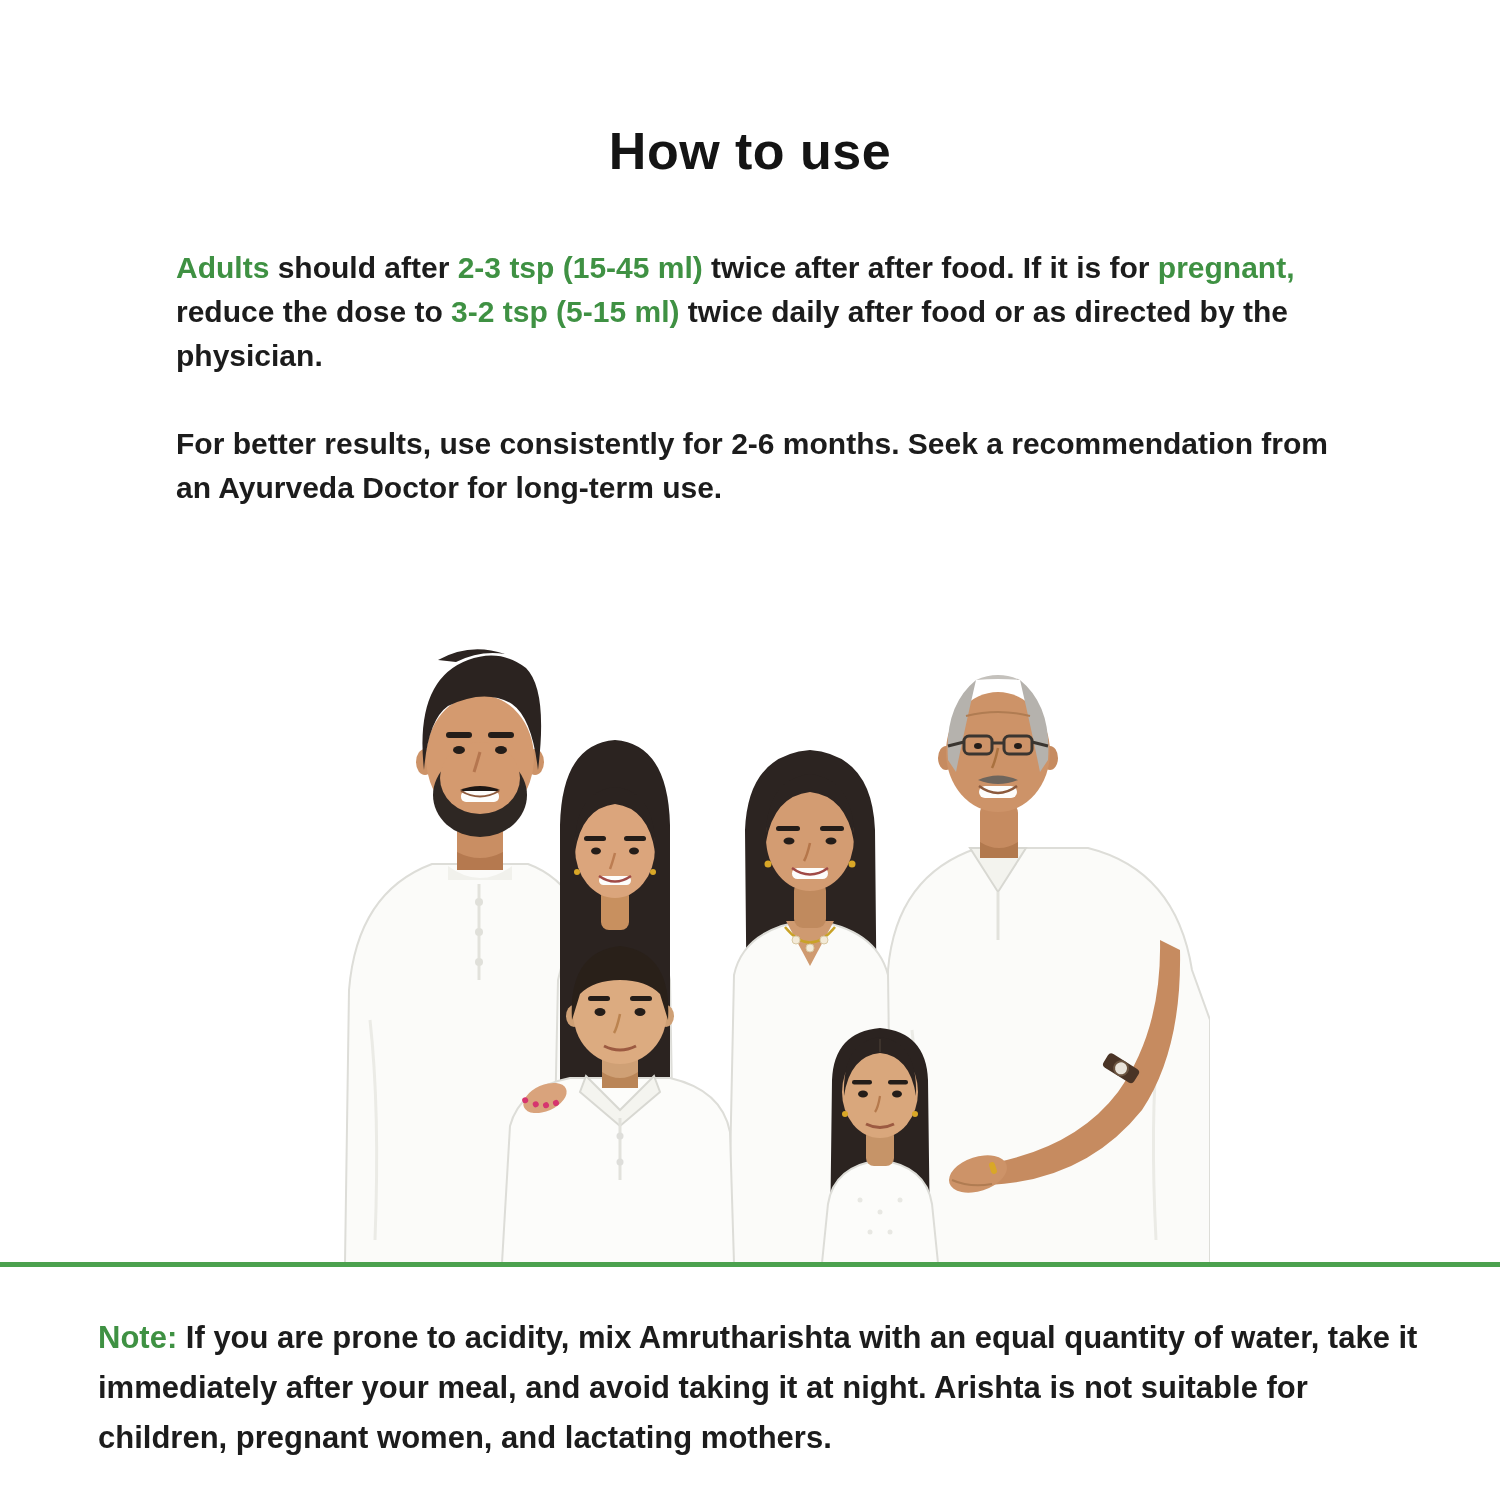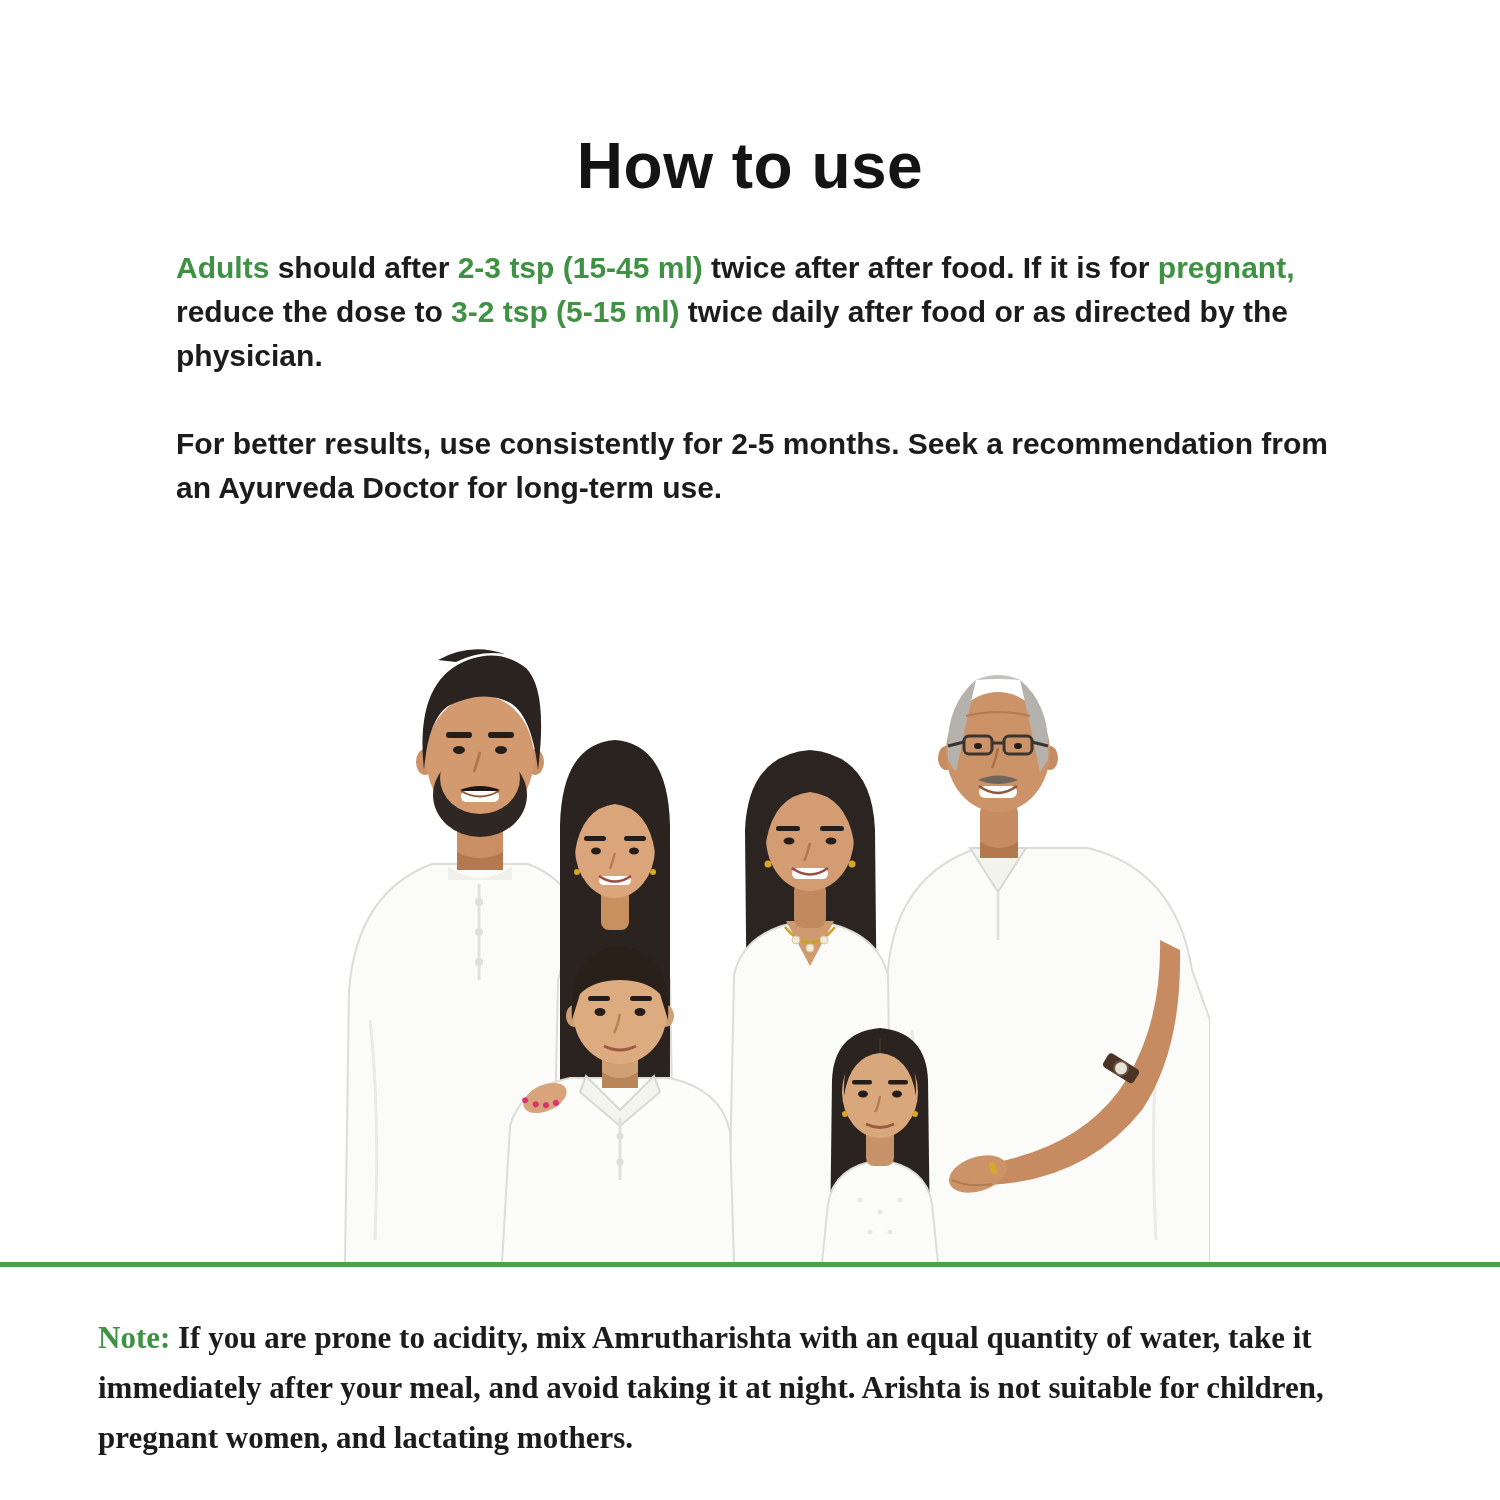--- a/index.html
+++ b/index.html
@@ -3,50 +3,50 @@
 <meta charset="utf-8">
 <style>
   html,body{margin:0;padding:0;}
   body{
     width:1500px;height:1500px;position:relative;background:#ffffff;
     font-family:"Liberation Sans","DejaVu Sans",sans-serif;
     color:#1c1c1c;overflow:hidden;
   }
   .title{
     position:absolute;top:86px;left:0;width:1500px;text-align:center;
-    font-size:64px;font-weight:700;letter-spacing:0.5px;color:#141414;
+    font-size:52px;font-weight:700;letter-spacing:0.5px;color:#141414;
   }
   .usage{
     position:absolute;left:176px;top:246px;width:1170px;
     font-size:30px;font-weight:700;line-height:44px;color:#1c1c1c;
   }
   .usage p{margin:0;}
   .usage p + p{margin-top:44px;}
   .green{color:#3f9143;text-align:center;}
   .photo-wrap{
     position:absolute;left:330px;top:640px;width:880px;height:623px;
   }
   .divider{
     position:absolute;left:0;top:1262px;width:1500px;height:5px;
     background:#4ba14e;
   }
   .note{
     position:absolute;left:98px;top:1282px;width:1345px;
-    font-size:31px;font-weight:700;line-height:50px;color:#1c1c1c;font-family:Liberation Serif, serif;
+    font-size:31px;font-weight:700;line-height:50px;color:#1c1c1c;
   }
   svg{display:block;}
 </style>
 </head>
 <body>
 
 <h1 class="title">How to use</h1>
 
 <div class="usage">
   <p><span class="green">Adults</span><span> should after </span><span class="green">2-3 tsp (15-45 ml)</span><span> twice after after food.  If it is for </span><span class="green">pregnant,</span><span> reduce the dose to </span><span class="green">3-2 tsp (5-15 ml)</span><span> twice daily after food or as directed by the physician.</span></p>
-  <p>For better results, use consistently for 2-5 months. Seek a recommendation from an Ayurveda Doctor for long-term use.</p>
+  <p>For better results, use consistently for 2-6 months. Seek a recommendation from an Ayurveda Doctor for long-term use.</p>
 </div>
 
 <div class="photo-wrap" role="img" aria-label="Multi-generation Indian family of six wearing white clothing, smiling: young man, young woman, mother, grandfather, boy and girl">
   <svg viewBox="0 0 880 623" width="880" height="623">
 
     <g>
       <path d="M15,623 L19,350 Q27,252 102,224 L198,224 Q261,247 268,348 L262,623 Z" fill="#fbfbf9" stroke="#ddddd8" stroke-width="2"></path>
       <path d="M40,380 Q50,470 45,600" stroke="#ebebe6" stroke-width="3" fill="none"></path>
       <path d="M245,380 Q238,470 244,600" stroke="#ebebe6" stroke-width="3" fill="none"></path>
       <rect x="127" y="168" width="46" height="62" rx="12" fill="#c98e63"></rect>

